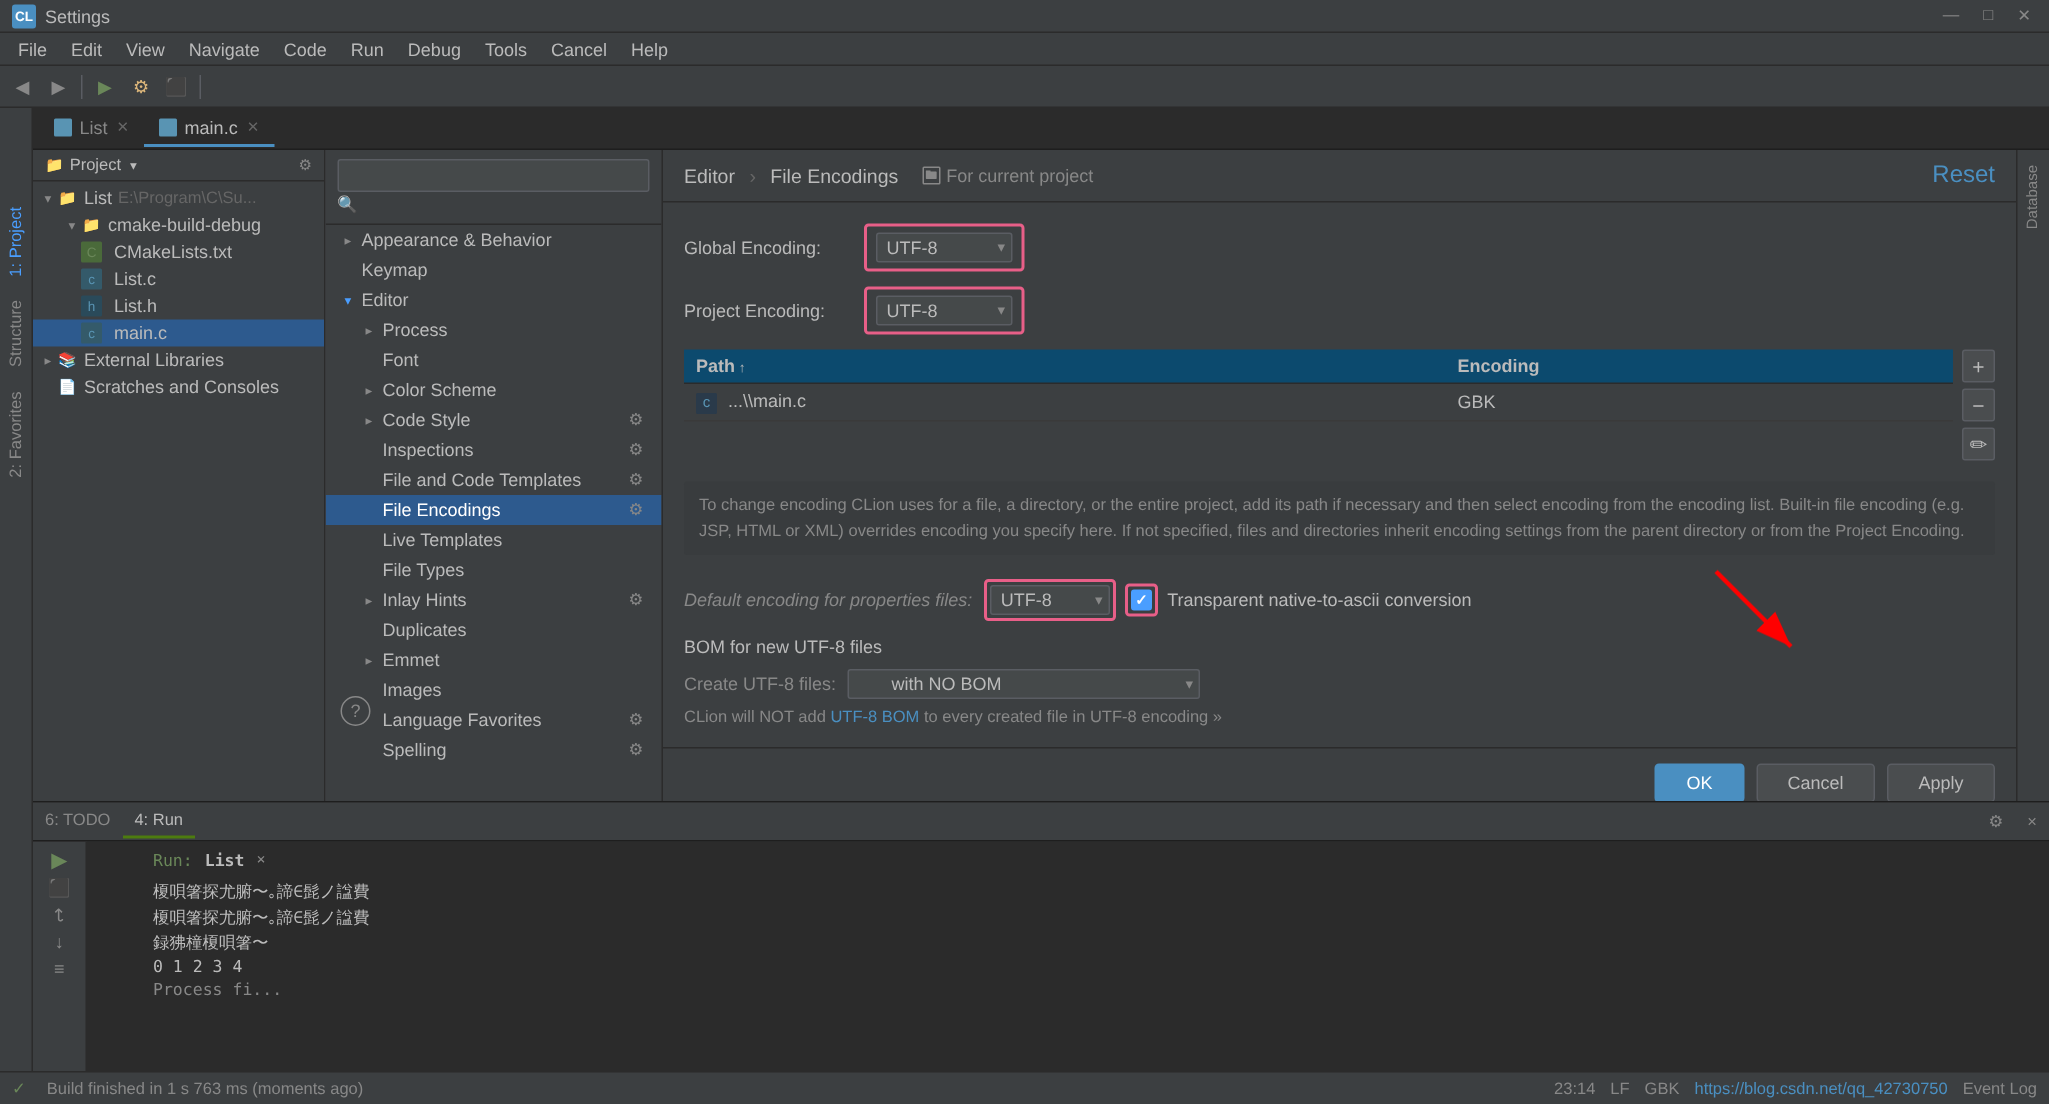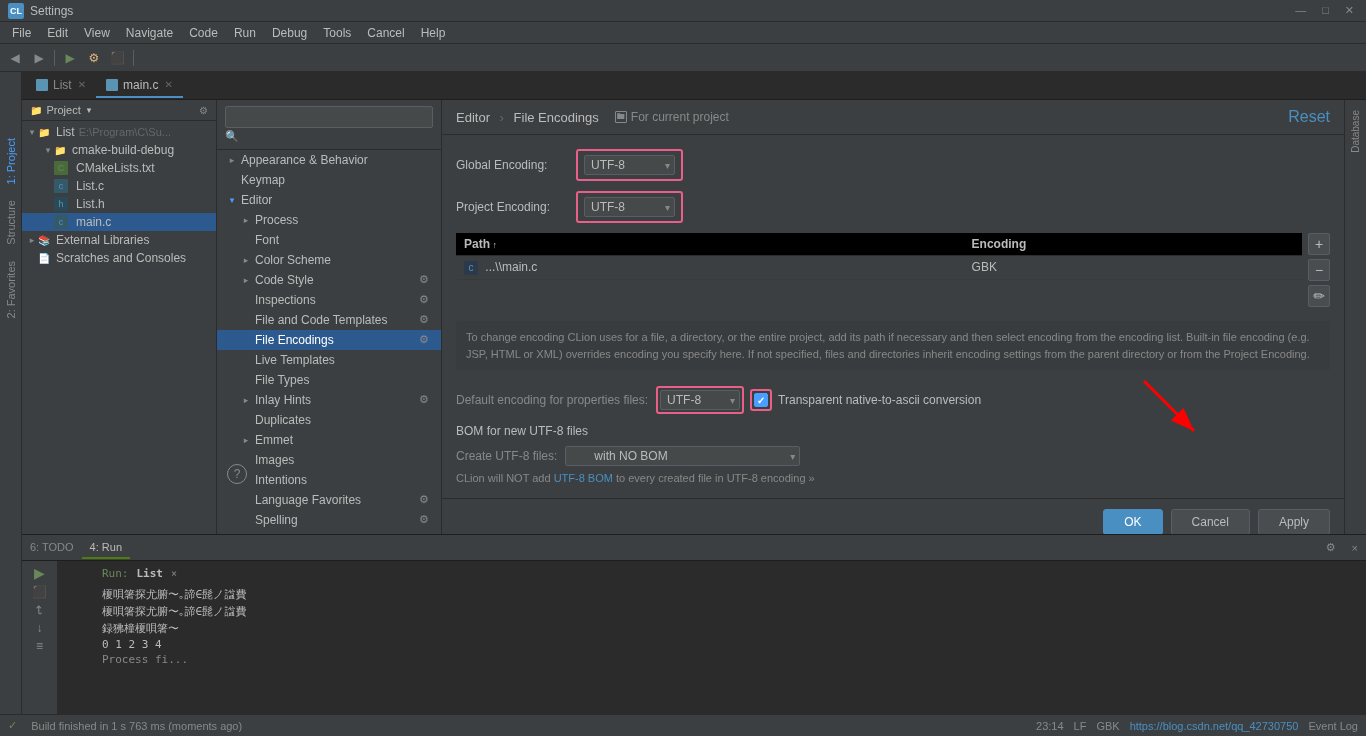--- a/index.html
+++ b/index.html
@@ -65,37 +65,37 @@
     
     .encoding-row { display: flex; align-items: center; margin-bottom: 10px; }
     .encoding-label { width: 120px; color: #bbb; font-size: 12px; }
     .encoding-select { background: #45494a; border: 1px solid #5a5d63; color: #bbb; padding: 2px 20px 2px 6px; font-size: 12px; border-radius: 2px; appearance: none; cursor: pointer; position: relative; min-width: 80px; }
     .select-wrapper { position: relative; display: inline-flex; align-items: center; }
     .select-wrapper::after { content: '▾'; position: absolute; right: 5px; color: #888; font-size: 10px; pointer-events: none; }
     .highlighted-box { border: 2px solid #e85f88; border-radius: 3px; padding: 4px 6px; display: inline-block; }
 
     
     .file-table { width: 100%; border-collapse: collapse; margin-bottom: 10px; }
-    .file-table th { background: #000000; color: #bbb; font-size: 12px; padding: 4px 8px; text-align: left; border-bottom: 1px solid #2b2b2b; }
+    .file-table th { background: #0c4a6e; color: #bbb; font-size: 12px; padding: 4px 8px; text-align: left; border-bottom: 1px solid #2b2b2b; }
     .file-table th.sortable { cursor: pointer; }
     .file-table td { padding: 4px 8px; color: #bbb; font-size: 12px; border-bottom: 1px solid #3a3a3a; }
     .file-row-icon { width: 14px; height: 14px; display: inline-flex; align-items: center; justify-content: center; margin-right: 4px; }
 
     .table-wrapper { display: flex; margin-bottom: 14px; }
     .table-main { flex: 1; }
     .table-side { display: flex; flex-direction: column; gap: 4px; padding-left: 6px; }
     .side-btn { background: #4a4d4f; border: 1px solid #5a5d63; color: #bbb; width: 22px; height: 22px; display: flex; align-items: center; justify-content: center; cursor: pointer; font-size: 14px; border-radius: 2px; }
 
     
     .info-text { font-size: 11px; color: #888; line-height: 1.5; margin-bottom: 16px; background: #393c3e; padding: 8px 10px; border-radius: 2px; }
 
     
     .section-title { color: #bbb; font-size: 12px; margin-bottom: 8px; font-weight: 500; }
     .prop-row { display: flex; align-items: center; margin-bottom: 10px; }
-    .prop-label { color: #888; font-size: 12px; margin-right: 8px; }
+    .prop-label { color: #888; font-size: 12px; margin-right: 8px; font-style: italic; }
     .custom-checkbox { width: 14px; height: 14px; background: #4a9eff; border: 1px solid #4a9eff; border-radius: 2px; display: flex; align-items: center; justify-content: center; cursor: pointer; }
     .custom-checkbox.checked::after { content: '✓'; color: white; font-size: 10px; font-weight: bold; }
     .checkbox-label { color: #bbb; font-size: 12px; }
 
     
     .bom-section { margin-top: 10px; }
     .create-row { display: flex; align-items: center; gap: 8px; margin-bottom: 6px; }
     .create-label { color: #888; font-size: 12px; }
     .wide-select { min-width: 200px; padding-left: 28px; }
     .bom-note { font-size: 11px; color: #888; }
@@ -328,24 +328,20 @@
                 <span class="nav-arrow"> </span>
                 <span class="nav-item-label">Duplicates</span>
               </div>
               <div class="nav-item nav-indent-1">
                 <span class="nav-arrow">▸</span>
                 <span class="nav-item-label">Emmet</span>
               </div>
               <div class="nav-item nav-indent-1">
                 <span class="nav-arrow"> </span>
                 <span class="nav-item-label">Images</span>
-              </div>
-              <div class="nav-item nav-indent-1">
-                <span class="nav-arrow"> </span>
-                <span class="nav-item-label">Intentions</span>
               </div>
               <div class="nav-item nav-indent-1">
                 <span class="nav-arrow"> </span>
                 <span class="nav-item-label">Language Favorites</span>
                 <span class="nav-item-icon">⚙</span>
               </div>
               <div class="nav-item nav-indent-1">
                 <span class="nav-arrow"> </span>
                 <span class="nav-item-label">Spelling</span>
                 <span class="nav-item-icon">⚙</span>

